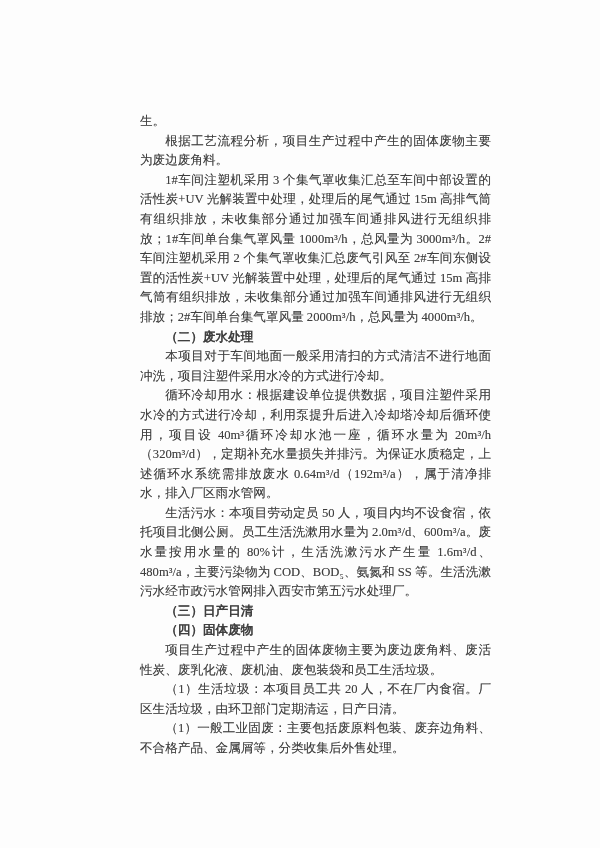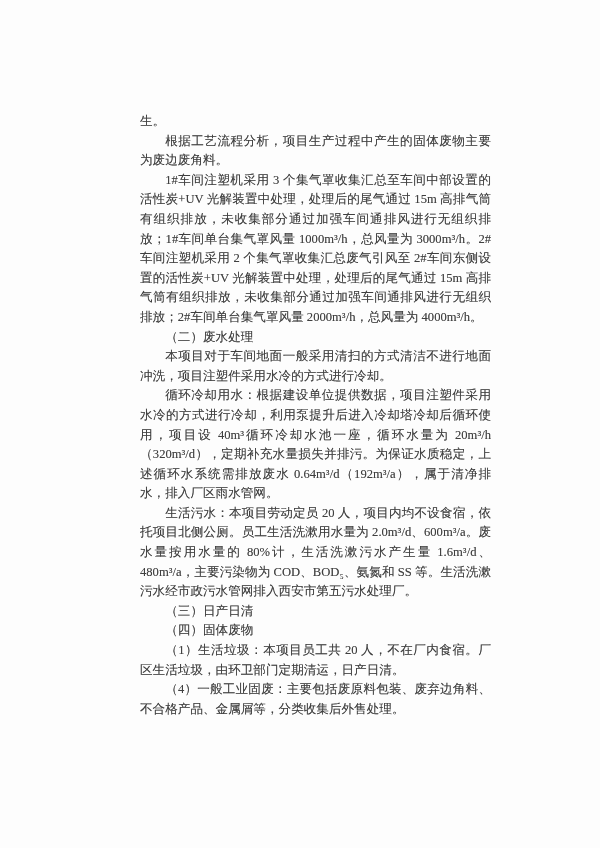--- a/index.html
+++ b/index.html
@@ -32,33 +32,34 @@
   }
   .text-block p {
     margin: 0;
     padding: 0;
     text-indent: 2em;
   }
   .text-block p.continuation {
     text-indent: 0;
   }
   .text-block p.heading {
-    font-weight: normal;
+    font-weight: bold;
   }
 </style>
 </head>
 <body style="background: rgb(253, 253, 253);">
 
 <div class="page">
   <div class="text-block" style="color: rgb(63, 63, 63);">
       <p class="continuation">生。</p>
       <p class="body">根据工艺流程分析，项目生产过程中产生的固体废物主要为废边废角料。</p>
       <p class="body">1#车间注塑机采用 3 个集气罩收集汇总至车间中部设置的活性炭+UV 光解装置中处理，处理后的尾气通过 15m 高排气筒有组织排放，未收集部分通过加强车间通排风进行无组织排放；1#车间单台集气罩风量 1000m³/h，总风量为 3000m³/h。2#车间注塑机采用 2 个集气罩收集汇总废气引风至 2#车间东侧设置的活性炭+UV 光解装置中处理，处理后的尾气通过 15m 高排气筒有组织排放，未收集部分通过加强车间通排风进行无组织排放；2#车间单台集气罩风量 2000m³/h，总风量为 4000m³/h。</p>
       <p class="heading">（二）废水处理</p>
       <p class="body">本项目对于车间地面一般采用清扫的方式清洁不进行地面冲洗，项目注塑件采用水冷的方式进行冷却。</p>
       <p class="body">循环冷却用水：根据建设单位提供数据，项目注塑件采用水冷的方式进行冷却，利用泵提升后进入冷却塔冷却后循环使用，项目设 40m³循环冷却水池一座，循环水量为 20m³/h（320m³/d），定期补充水量损失并排污。为保证水质稳定，上述循环水系统需排放废水 0.64m³/d（192m³/a），属于清净排水，排入厂区雨水管网。</p>
-      <p class="body">生活污水：本项目劳动定员 20 人，项目内均不设食宿，依托项目北侧公厕。员工生活洗漱用水量为 2.0m³/d、600m³/a。废水量按用水量的 80%计，生活洗漱污水产生量 1.6m³/d、480m³/a，主要污染物为 COD、BOD₅、氨氮和 SS 等。生活洗漱污水经市政污水管网排入西安市第五污水处理厂。</p>
+      <p class="body">生活污水：本项目劳动定员 50 人，项目内均不设食宿，依托项目北侧公厕。员工生活洗漱用水量为 2.0m³/d、600m³/a。废水量按用水量的 80%计，生活洗漱污水产生量 1.6m³/d、480m³/a，主要污染物为 COD、BOD₅、氨氮和 SS 等。生活洗漱污水经市政污水管网排入西安市第五污水处理厂。</p>
       <p class="heading">（三）日产日清</p>
       <p class="heading">（四）固体废物</p>
+      <p class="body">项目生产过程中产生的固体废物主要为废边废角料、废活性炭、废乳化液、废机油、废包装袋和员工生活垃圾。</p>
       <p class="body">（1）生活垃圾：本项目员工共 20 人，不在厂内食宿。厂区生活垃圾，由环卫部门定期清运，日产日清。</p>
-      <p class="body">（4）一般工业固废：主要包括废原料包装、废弃边角料、不合格产品、金属屑等，分类收集后外售处理。</p>
+      <p class="body">（1）一般工业固废：主要包括废原料包装、废弃边角料、不合格产品、金属屑等，分类收集后外售处理。</p>
     </div>
 </div>
 
 </body></html>

